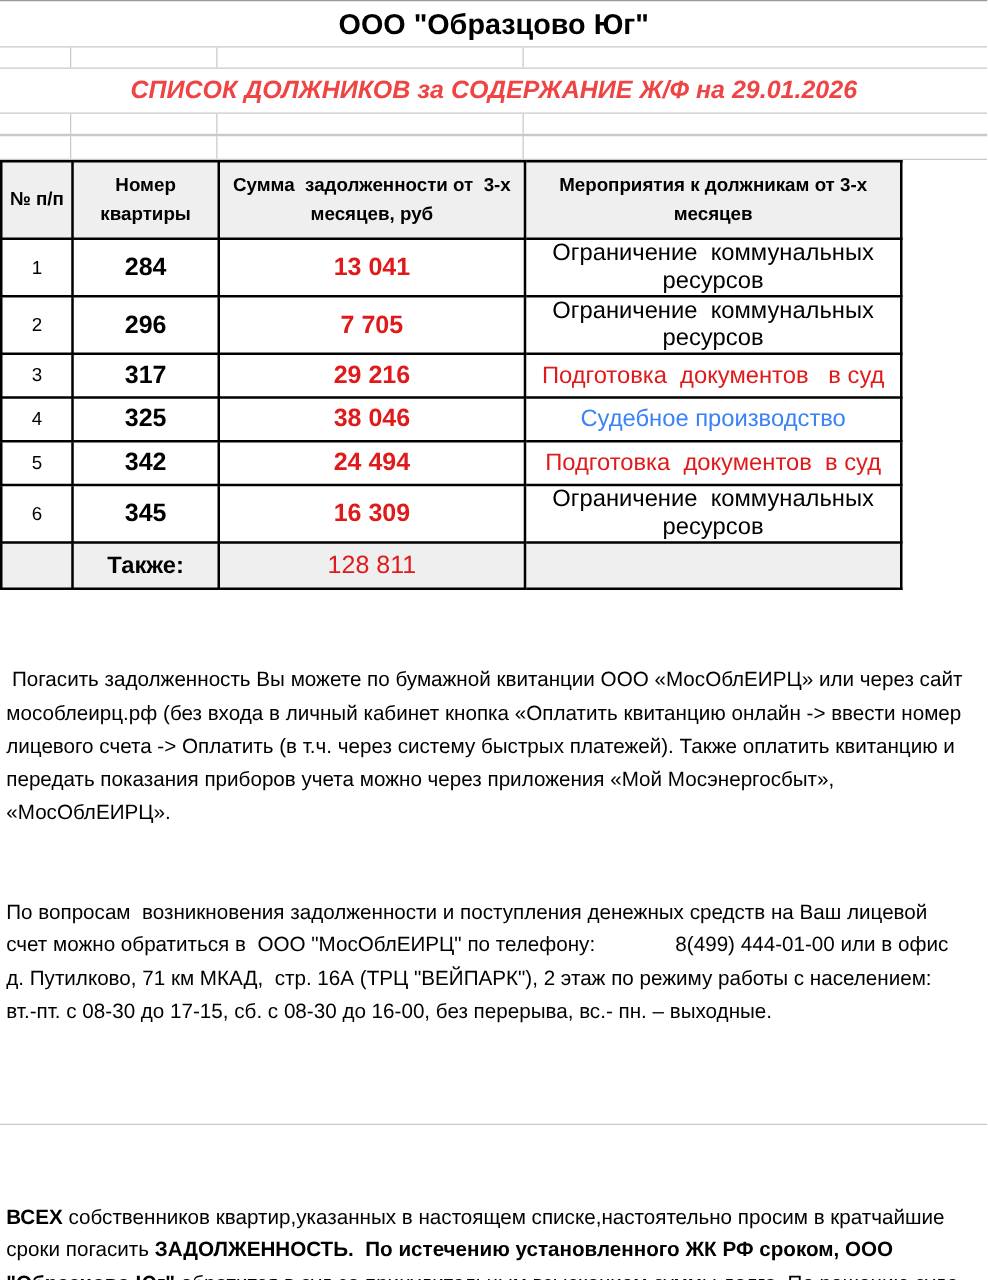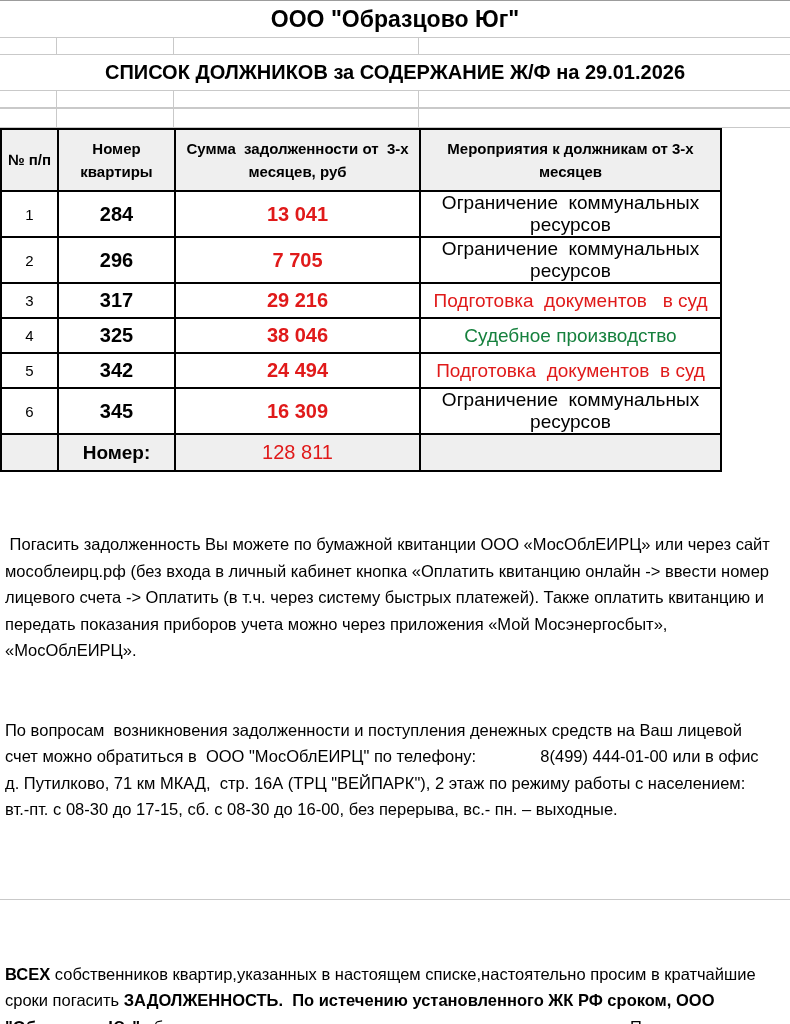--- a/index.html
+++ b/index.html
@@ -45,21 +45,21 @@
 
   <div class="banner title-row">ООО "Образцово Юг"</div>
 
   <div class="grid-row sp18">
     <div class="gc gc1"></div>
     <div class="gc gc2"></div>
     <div class="gc gc3"></div>
     <div class="gc gc4"></div>
   </div>
 
-  <div class="banner red-row" style="color: #000000;">СПИСОК ДОЛЖНИКОВ за СОДЕРЖАНИЕ Ж/Ф  на 29.01.2026</div>
+  <div class="banner red-row" style="color: #ef4444; font-style: italic;">СПИСОК ДОЛЖНИКОВ за СОДЕРЖАНИЕ Ж/Ф  на 29.01.2026</div>
 
   <div class="grid-row sp18">
     <div class="gc gc1"></div>
     <div class="gc gc2"></div>
     <div class="gc gc3"></div>
     <div class="gc gc4"></div>
   </div>
 
 
   <div class="grid-row sp21">
@@ -98,37 +98,37 @@
     <tr>
       <td class="cell-num">3</td>
       <td class="cell-apt">317</td>
       <td class="cell-debt" style="color: rgb(224, 26, 26);">29 216</td>
       <td class="cell-action" style="color: rgb(224, 26, 26);">Подготовка  документов   в суд</td>
     </tr>
     <tr>
       <td class="cell-num">4</td>
       <td class="cell-apt">325</td>
       <td class="cell-debt" style="color: rgb(224, 26, 26);">38 046</td>
-      <td class="cell-action" style="color: #15803d;">Судебное производство</td>
+      <td class="cell-action" style="color: #3b82f6;">Судебное производство</td>
     </tr>
     <tr>
       <td class="cell-num">5</td>
       <td class="cell-apt">342</td>
       <td class="cell-debt" style="color: rgb(224, 26, 26);">24 494</td>
       <td class="cell-action" style="color: rgb(224, 26, 26);">Подготовка  документов  в суд</td>
     </tr>
     <tr>
       <td class="cell-num">6</td>
       <td class="cell-apt">345</td>
       <td class="cell-debt" style="color: rgb(224, 26, 26); border-radius: 12px;">16 309</td>
       <td class="cell-action" style="color: rgb(0, 0, 0);">Ограничение  коммунальных  ресурсов</td>
     </tr>
     <tr class="total-row">
       <td></td>
-      <td class="cell-total-label">Номер:</td>
+      <td class="cell-total-label">Также:</td>
       <td class="cell-total-value" style="color: rgb(224, 26, 26);">128 811</td>
       <td></td>
     </tr>
   </tbody>
     </table>
 
   <div class="text-block">
     <p> Погасить задолженность Вы можете по бумажной квитанции ООО «МосОблЕИРЦ» или через сайт мособлеирц.рф (без входа в личный кабинет кнопка «Оплатить квитанцию онлайн -&gt; ввести номер лицевого счета -&gt; Оплатить (в т.ч. через систему быстрых платежей). Также оплатить квитанцию и передать показания приборов учета можно через приложения «Мой Мосэнергосбыт», «МосОблЕИРЦ».</p>
     <p>По вопросам  возникновения задолженности и поступления денежных средств на Ваш лицевой счет можно обратиться в  ООО "МосОблЕИРЦ" по телефону:              8(499) 444-01-00 или в офис д. Путилково, 71 км МКАД,  стр. 16А (ТРЦ "ВЕЙПАРК"), 2 этаж по режиму работы с населением: вт.-пт. с 08-30 до 17-15, сб. с 08-30 до 16-00, без перерыва, вс.- пн. – выходные.</p>
   </div>

